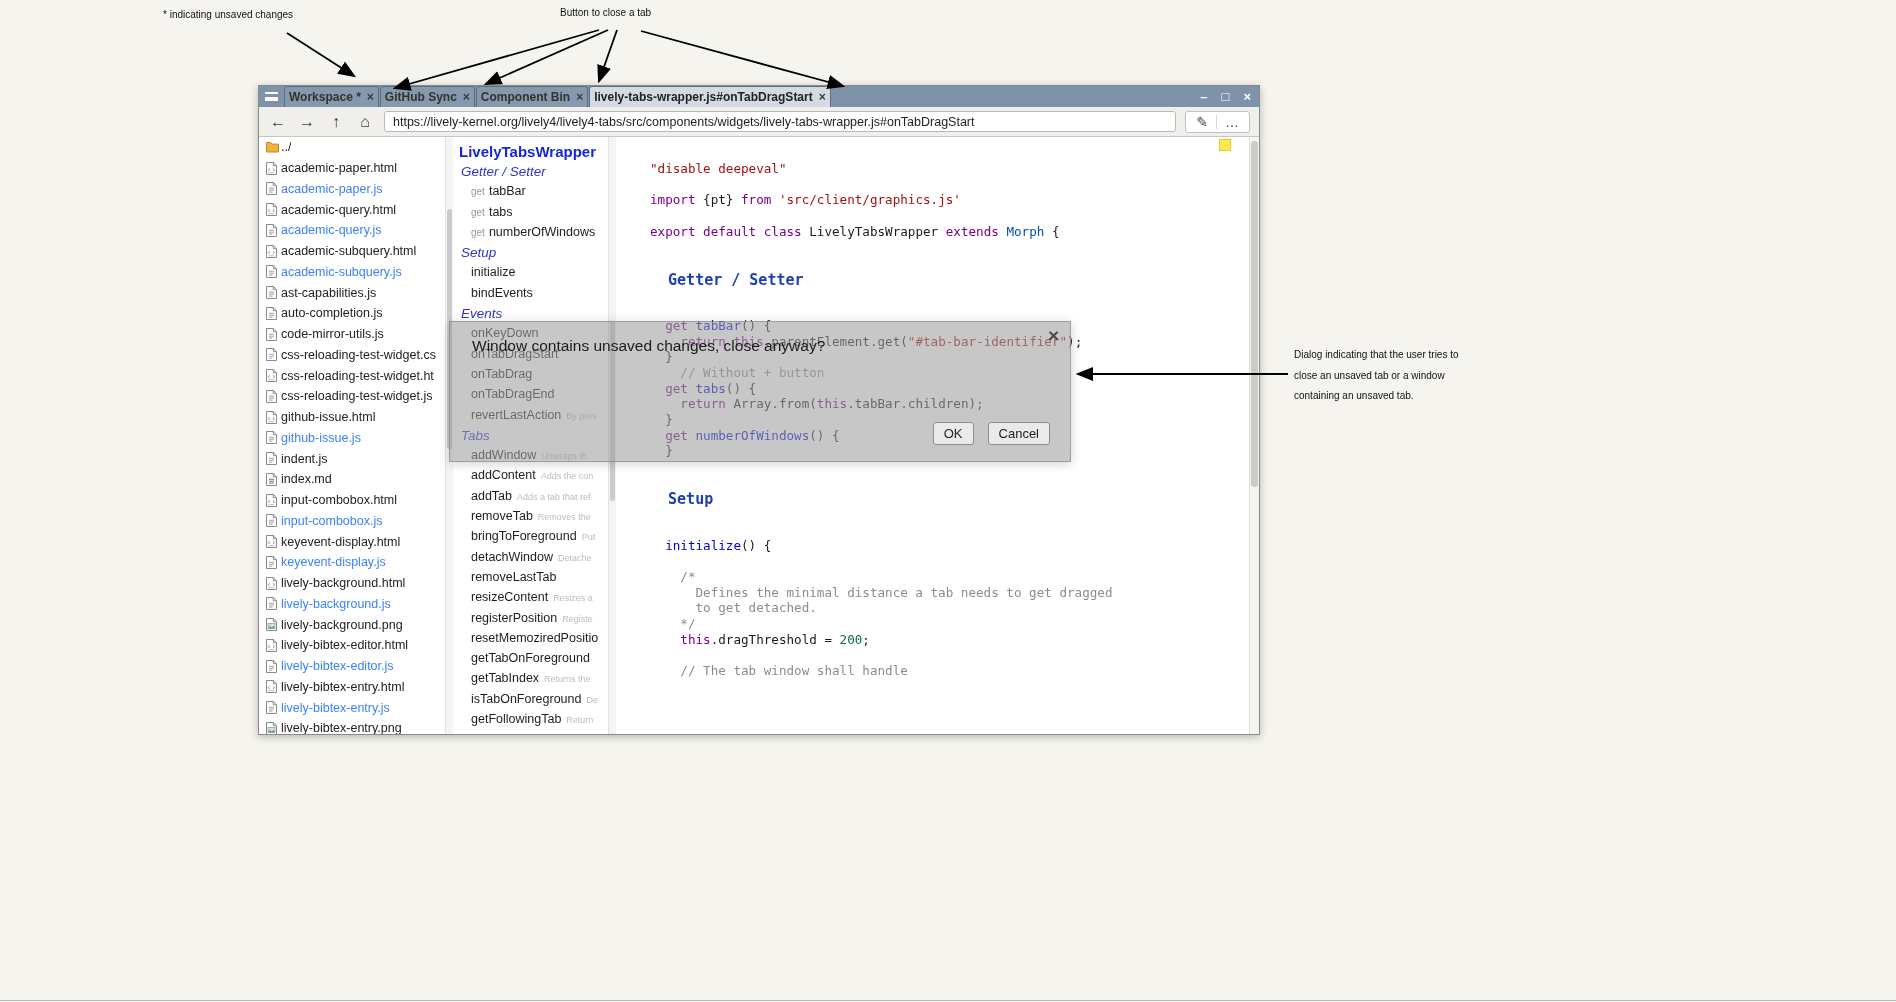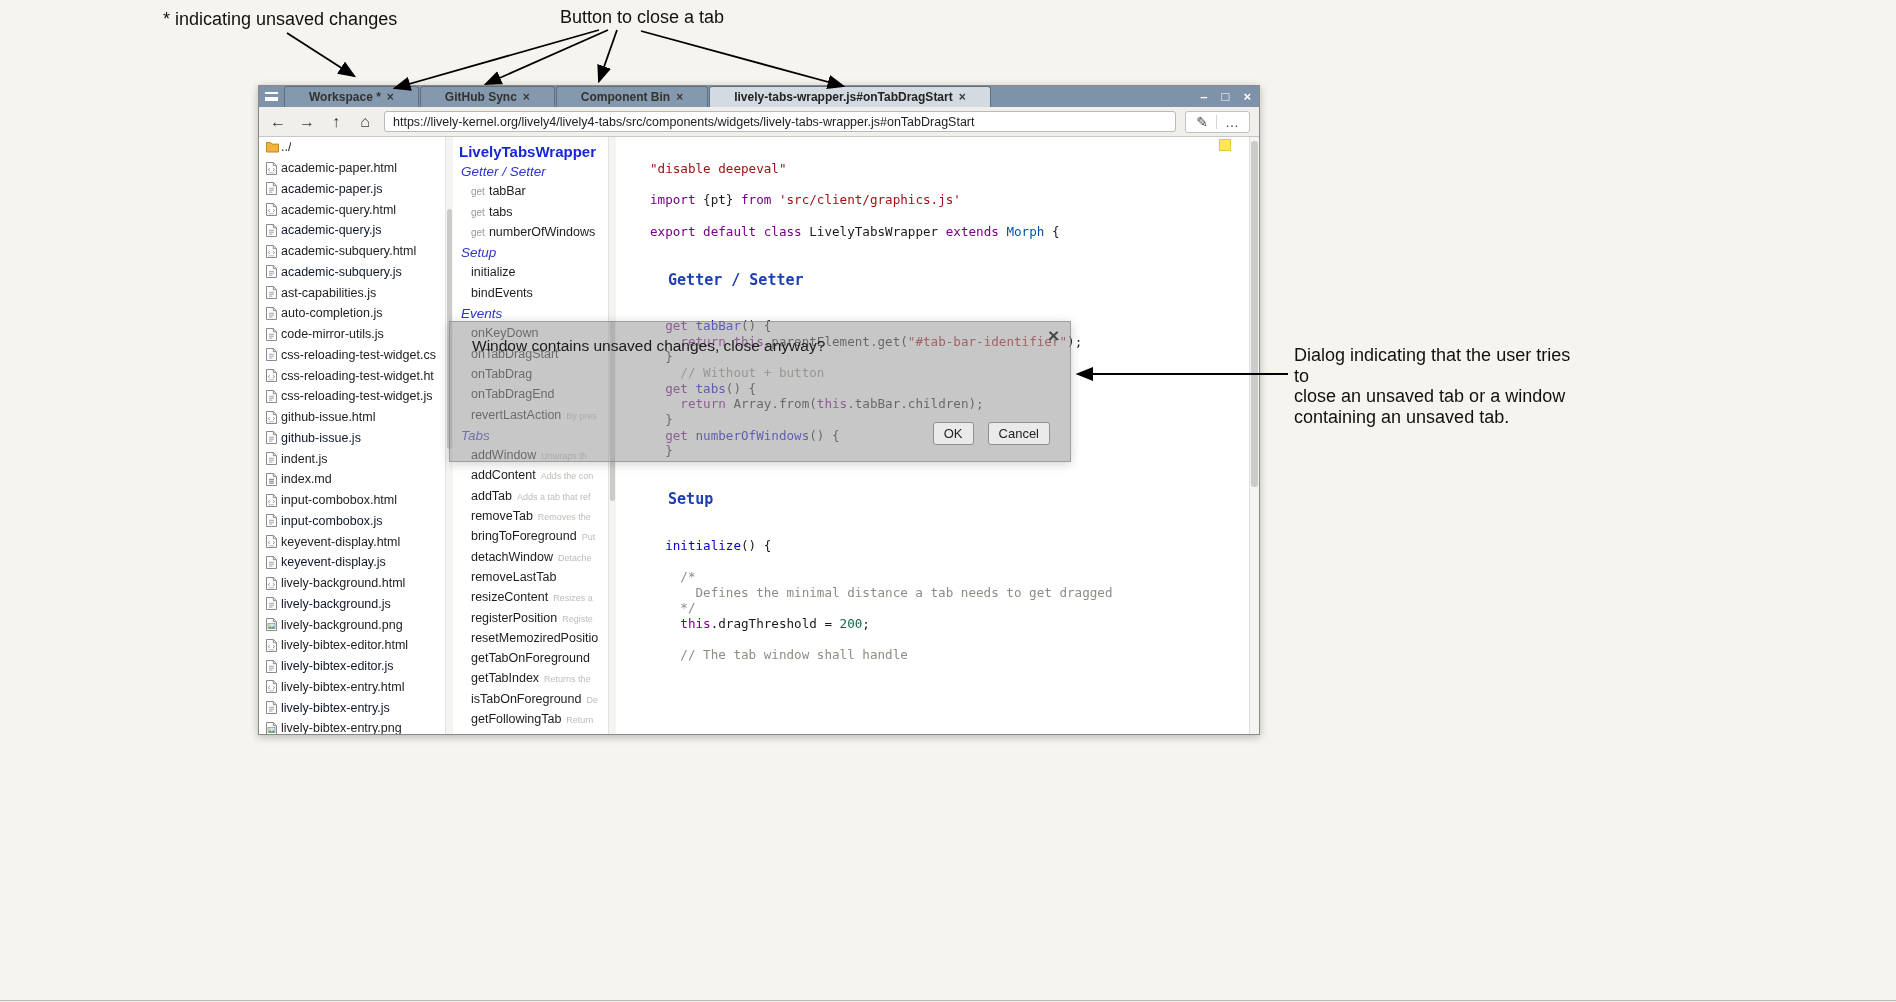--- a/index.html
+++ b/index.html
@@ -1,33 +1,33 @@
 <!DOCTYPE html>
 <html><head>
 <meta charset="utf-8">
 <style>
   *{margin:0;padding:0;box-sizing:border-box;}
   html,body{width:1896px;height:1002px;}
   body{position:relative;background:#f5f4ee;font-family:"Liberation Sans",sans-serif;overflow:hidden;}
 
-  .note{position:absolute;font-size:18px;color:#111;}
+  .note{position:absolute;font-size:10px;color:#111;}
   #note-unsaved{left:163px;top:9px;}
   #note-close{left:560px;top:7px;}
   #note-dialog{left:1294px;top:345px;line-height:20.5px;width:280px;}
   svg.arrows{position:absolute;left:0;top:0;pointer-events:none;z-index:40;}
 
   .window{position:absolute;left:258px;top:85px;width:1002px;height:650px;background:#fff;
           border:1px solid #8a8a8a;box-shadow:0 2px 8px rgba(0,0,0,.25);}
 
   
   .titlebar{position:absolute;left:0;top:0;right:0;height:21px;background:#7e93aa;display:flex;align-items:center;}
   .hamburger{width:13px;height:9px;margin:0 6px 0 6px;border-top:2px solid #fff;border-bottom:2px solid #fff;position:relative;flex:none;}
   .hamburger:before{content:"";position:absolute;left:0;right:0;top:2.5px;height:2px;background:#fff;}
   .tabs{display:flex;height:21px;align-items:stretch;min-width:0;}
-  .tab{display:flex;align-items:center;padding:0 24px;border:1px solid #5d7183;border-bottom:none;
+  .tab{display:flex;align-items:center;padding:0 4px;border:1px solid #5d7183;border-bottom:none;
        border-radius:3px 3px 0 0;margin-right:1px;background:#8599ae;cursor:default;white-space:nowrap;}
   .tab.active{background:#d3dae1;}
   .tab-label{font-size:12px;font-weight:bold;color:#32322e;}
   .tab.active .tab-label{color:#222;}
   .tab-close{margin-left:6px;font-size:12px;font-weight:bold;color:#3a3a3a;cursor:pointer;}
   .winbtns{position:absolute;right:8px;top:0;height:21px;display:flex;align-items:center;gap:14px;}
   .winbtn{color:#fff;font-size:13px;font-weight:bold;line-height:21px;cursor:pointer;}
 
   
   .navbar{position:absolute;left:0;top:21px;right:0;height:30px;background:#f0efec;border-bottom:1px solid #c6c6c6;
@@ -36,21 +36,21 @@
   .url{flex:1;height:21px;background:#fff;border:1px solid #b9b9b9;border-radius:3px;font-size:12.5px;
        color:#222;padding:0 8px;font-family:"Liberation Sans",sans-serif;}
   .nav-right{display:flex;align-items:center;gap:2px;background:#fff;border:1px solid #c2c2c2;border-radius:3px;height:22px;padding:0 4px;flex:none;}
   .nav-right .tool{font-size:14px;color:#444;padding:0 6px;cursor:pointer;}
   .nav-sep{width:1px;height:14px;background:#d5d5d5;}
 
   
   .main{position:absolute;left:0;top:51px;right:0;bottom:0;}
   .filepanel{position:absolute;left:0;top:0;width:186px;bottom:0;background:#fff;overflow:hidden;}
   .file-row{display:flex;align-items:center;height:20.75px;padding-left:7px;font-size:12.5px;color:#222;white-space:nowrap;overflow:hidden;cursor:pointer;}
-  .file-row.muted .fname{color:#0f172a;}
+  .file-row.muted .fname{color:#3b82f6;}
   .ficon{width:15px;flex:none;display:inline-flex;align-items:center;}
   .fname{overflow:hidden;text-overflow:clip;}
 
   .sb{position:absolute;top:0;bottom:0;background:#f4f4f3;border-left:1px solid #e2e2e0;}
   .sb .thumb{position:absolute;left:1px;right:1px;background:#cbcbca;border-radius:3px;}
   #sb-files{left:186px;width:8px;}
   #sb-outline{left:349px;width:8px;}
   #sb-code{left:990px;width:10px;border-left:1px solid #ddd;}
 
   .outlinepanel{position:absolute;left:194px;top:0;width:155px;bottom:0;background:#fff;overflow:hidden;padding-top:4px;}
@@ -524,20 +524,21 @@
           <div class="cl"><span class="tk-p">  }</span></div>
           <div class="cl"></div>
           <div class="cl"></div>
           <div class="cl"><span class="tk-h">  Setup</span></div>
           <div class="cl"></div>
           <div class="cl"></div>
           <div class="cl"><span class="tk-p">  </span><span class="tk-d">initialize</span><span class="tk-p">() {</span></div>
           <div class="cl"></div>
           <div class="cl"><span class="tk-p">    </span><span class="tk-c">/*</span></div>
           <div class="cl"><span class="tk-c">      Defines the minimal distance a tab needs to get dragged</span></div>
+          <div class="cl"><span class="tk-c">      to get detached.</span></div>
           <div class="cl"><span class="tk-p">    </span><span class="tk-c">*/</span></div>
           <div class="cl"><span class="tk-p">    </span><span class="tk-k">this</span><span class="tk-p">.dragThreshold = </span><span class="tk-n">200</span><span class="tk-p">;</span></div>
           <div class="cl"></div>
           <div class="cl"><span class="tk-p">    </span><span class="tk-c">// The tab window shall handle</span></div>
         </div>
       <div class="unsaved-marker"></div>
     </div>
     <div class="sb" id="sb-code">
       <div class="thumb" style="top:4px;height:346px;"></div>
     </div>

